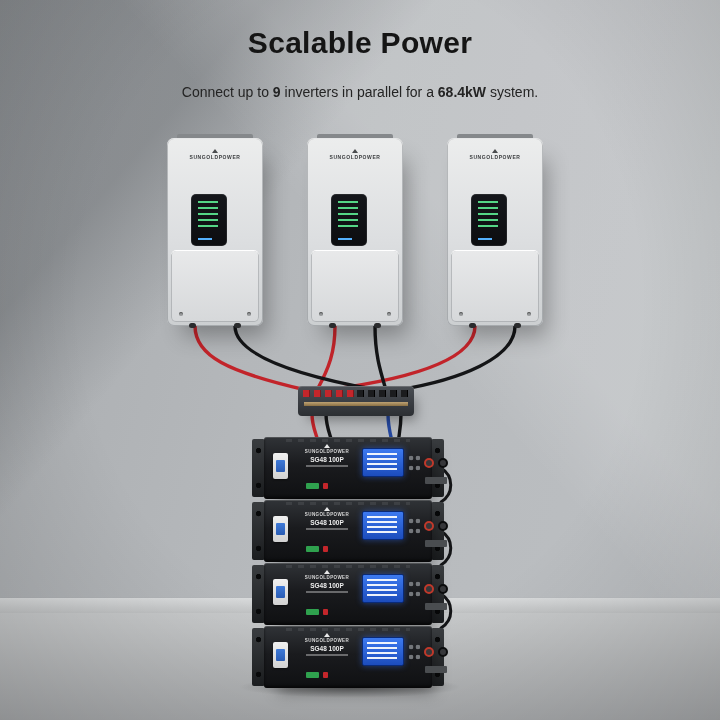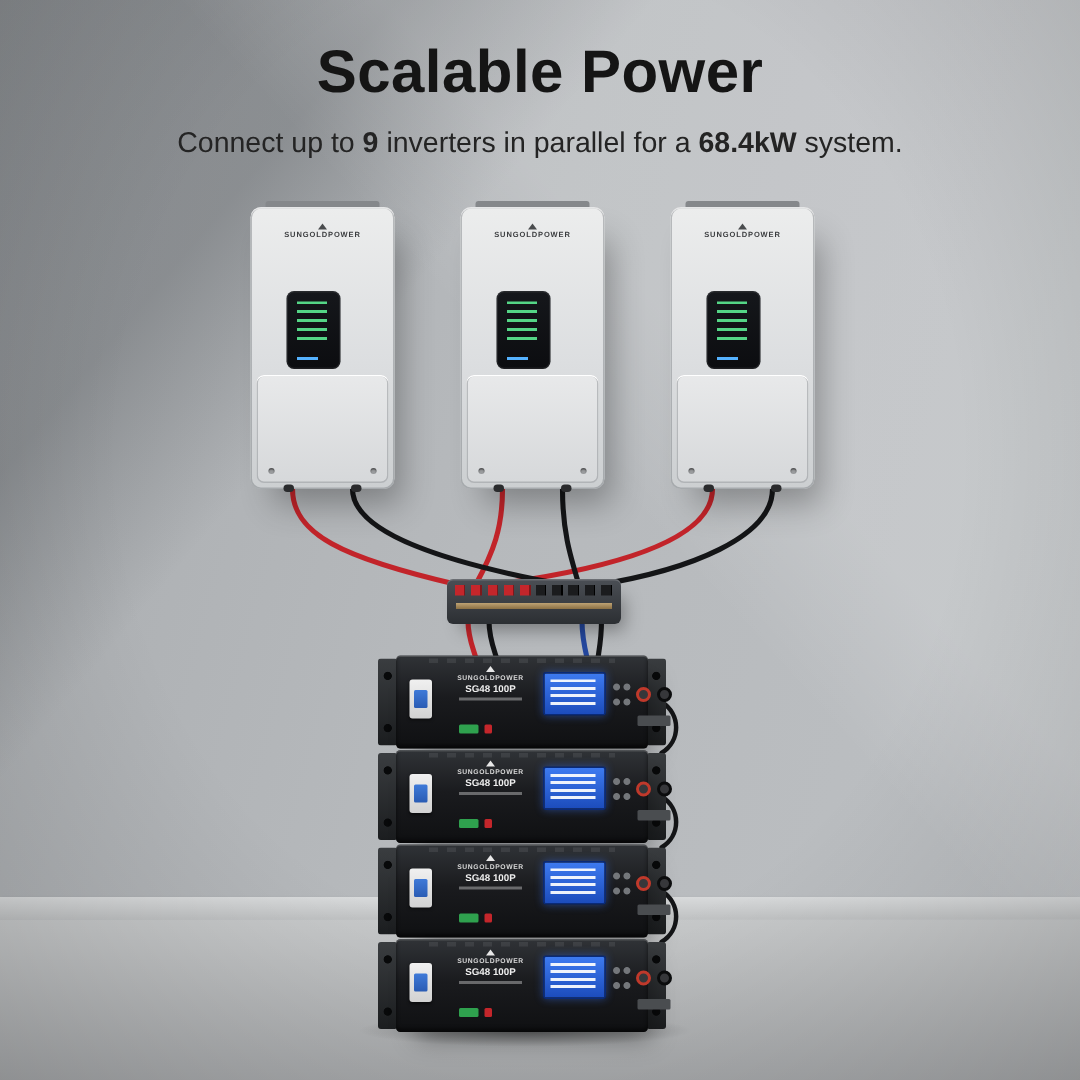--- a/index.html
+++ b/index.html
@@ -20,22 +20,22 @@
   
   .baseboard { position:absolute; left:0; right:0; top:598px; height:15px;
     background:linear-gradient(#d8dadb,#bfc1c2); box-shadow:0 2px 3px rgba(0,0,0,.18); }
   .floor { position:absolute; left:0; right:0; top:613px; bottom:0;
     background:linear-gradient(#c6c8c9,#a6a8aa); }
   .stack-shadow { position:absolute; left:238px; top:676px; width:224px; height:22px;
     background:radial-gradient(ellipse at 50% 50%, rgba(0,0,0,.40) 0%, rgba(0,0,0,0) 70%); }
 
   
   .header { position:absolute; top:26px; left:0; width:720px; text-align:center; }
-  .title { font-size:40px; font-weight:800; color:#151515; letter-spacing:.3px; }
-  .subtitle { margin-top:14px; font-size:19px; color:#242424; }
+  .title { font-size:30px; font-weight:800; color:#151515; letter-spacing:.3px; }
+  .subtitle { margin-top:24px; font-size:14px; color:#242424; }
   .subtitle .b { font-weight:800; }
 
   
   svg.cables { position:absolute; left:0; top:0; pointer-events:none; }
 
   
   .inverter { position:absolute; top:138px; width:96px; height:188px; }
   .inv-1 { left:167px; } .inv-2 { left:307px; } .inv-3 { left:447px; }
   .inv-bracket { position:absolute; top:-4px; left:10px; right:10px; height:8px;
     background:#85888b; border-radius:2px; }

